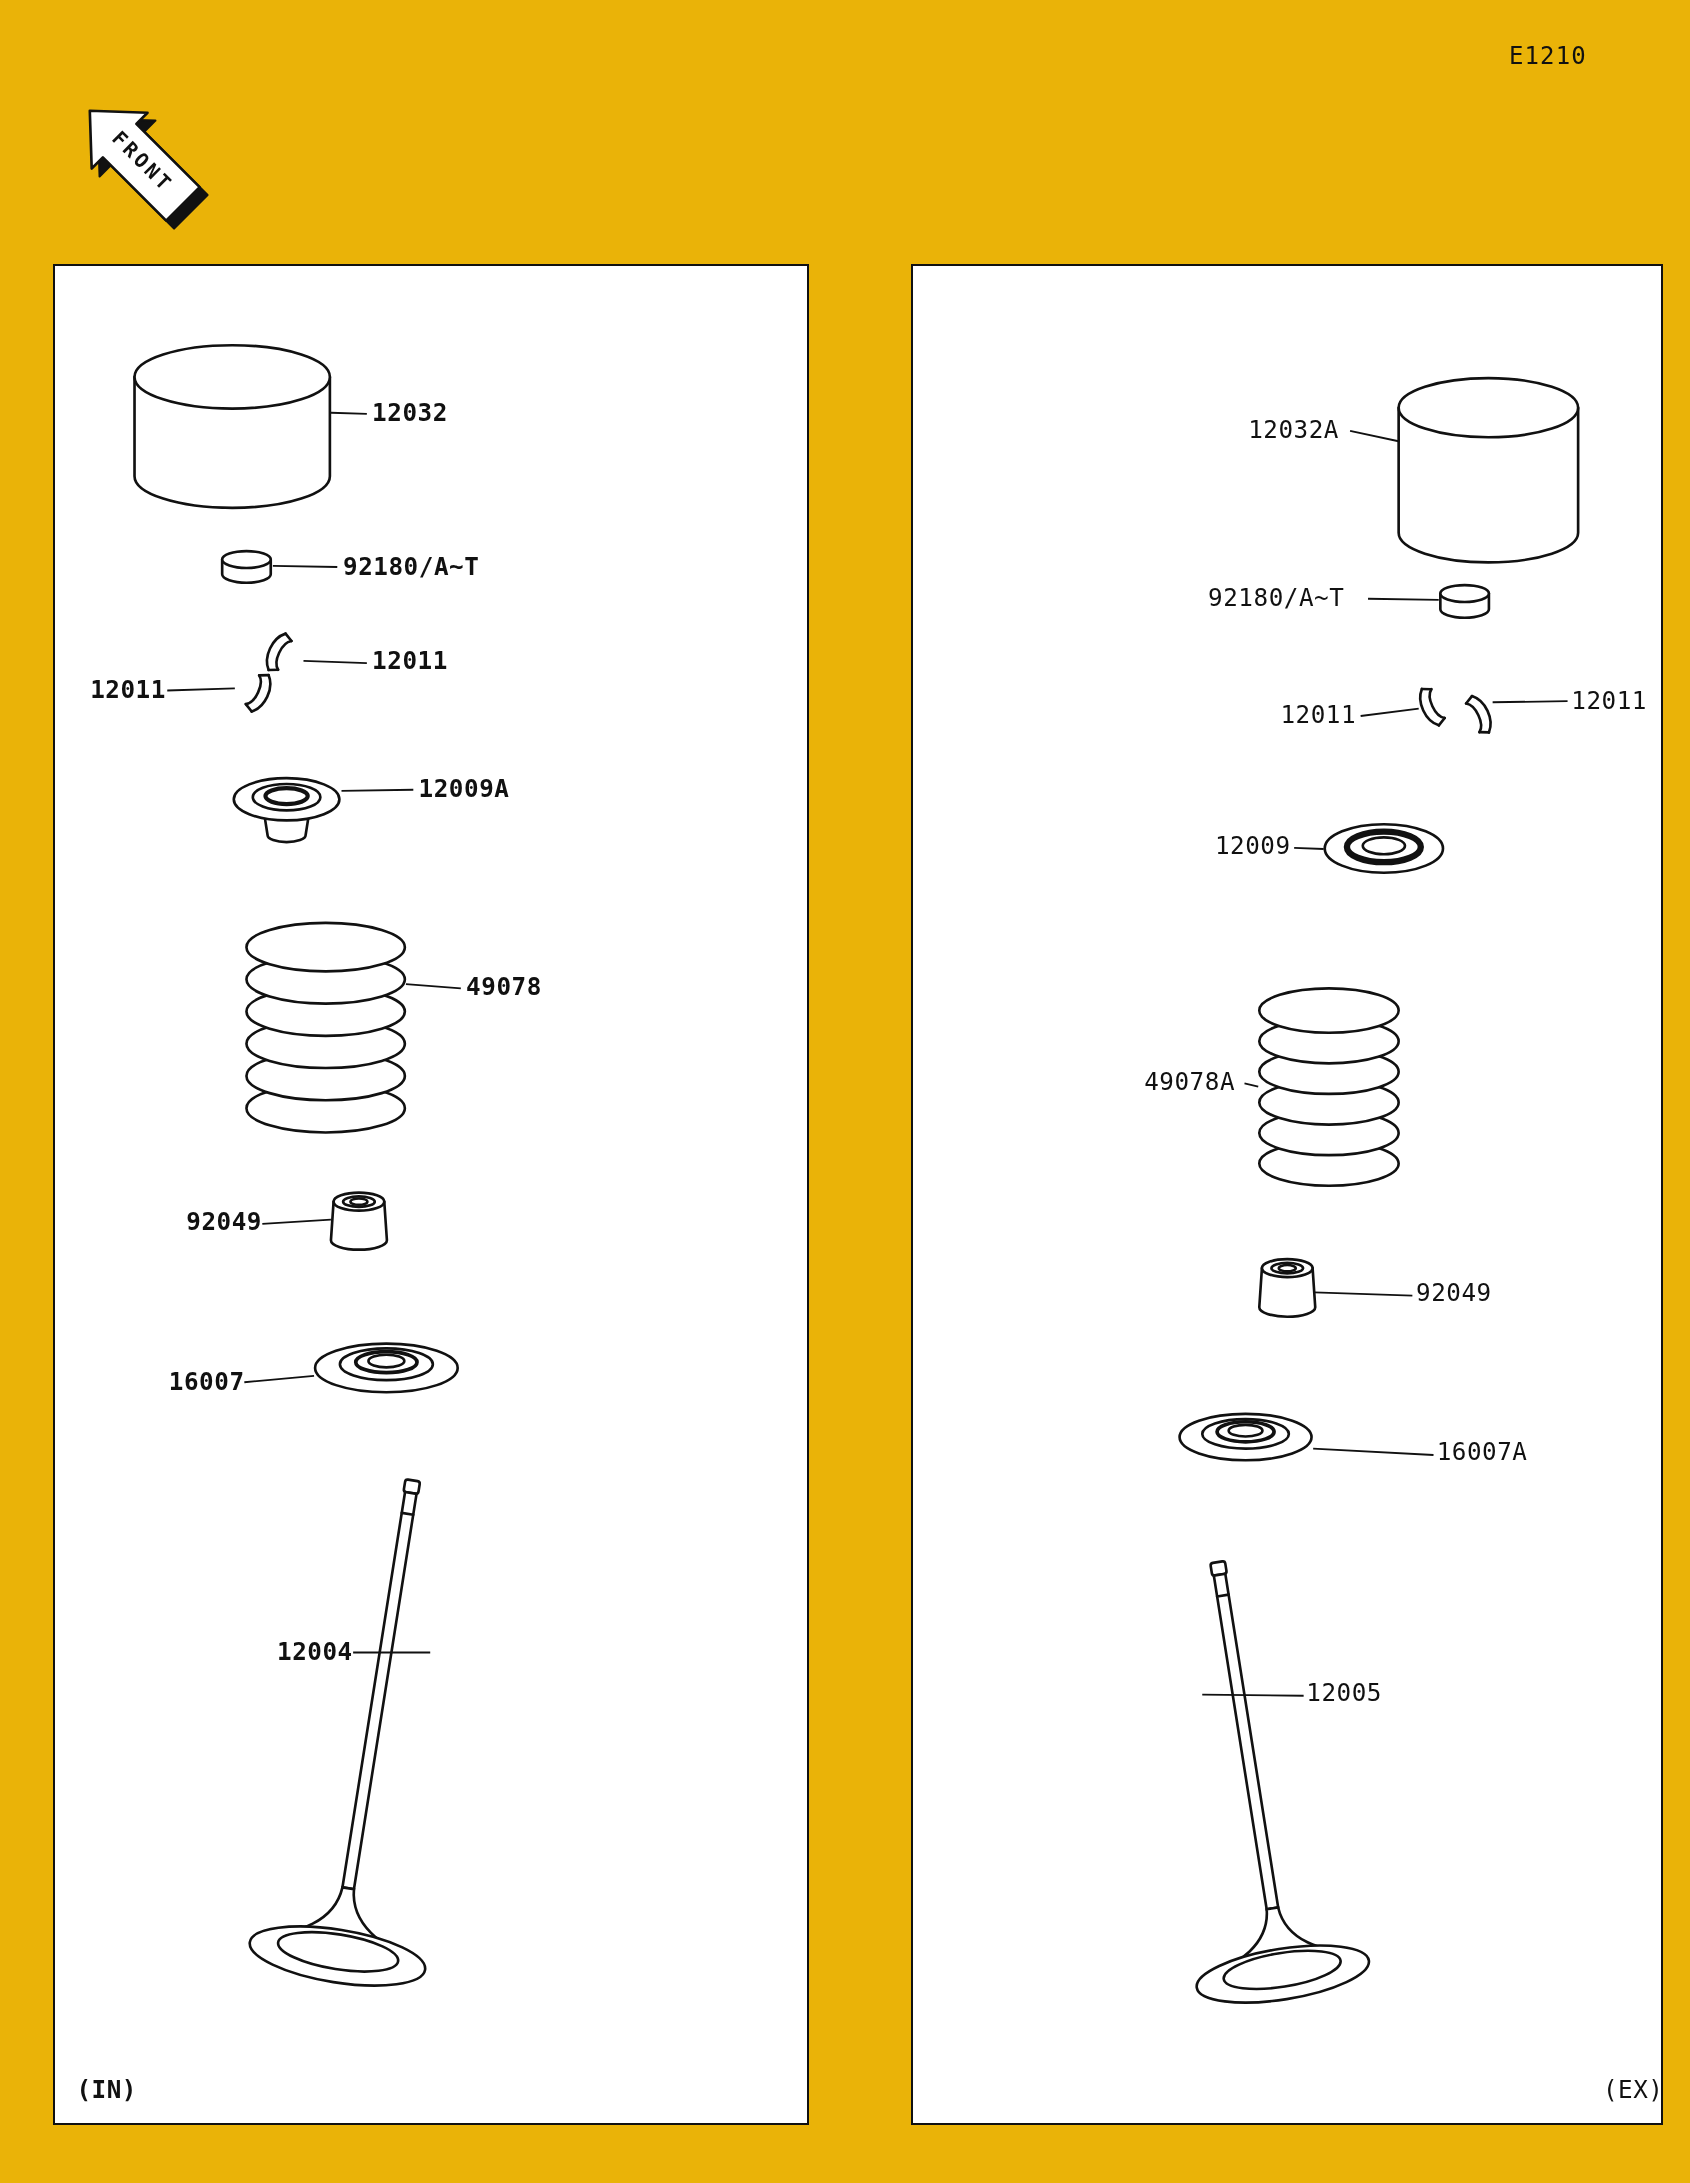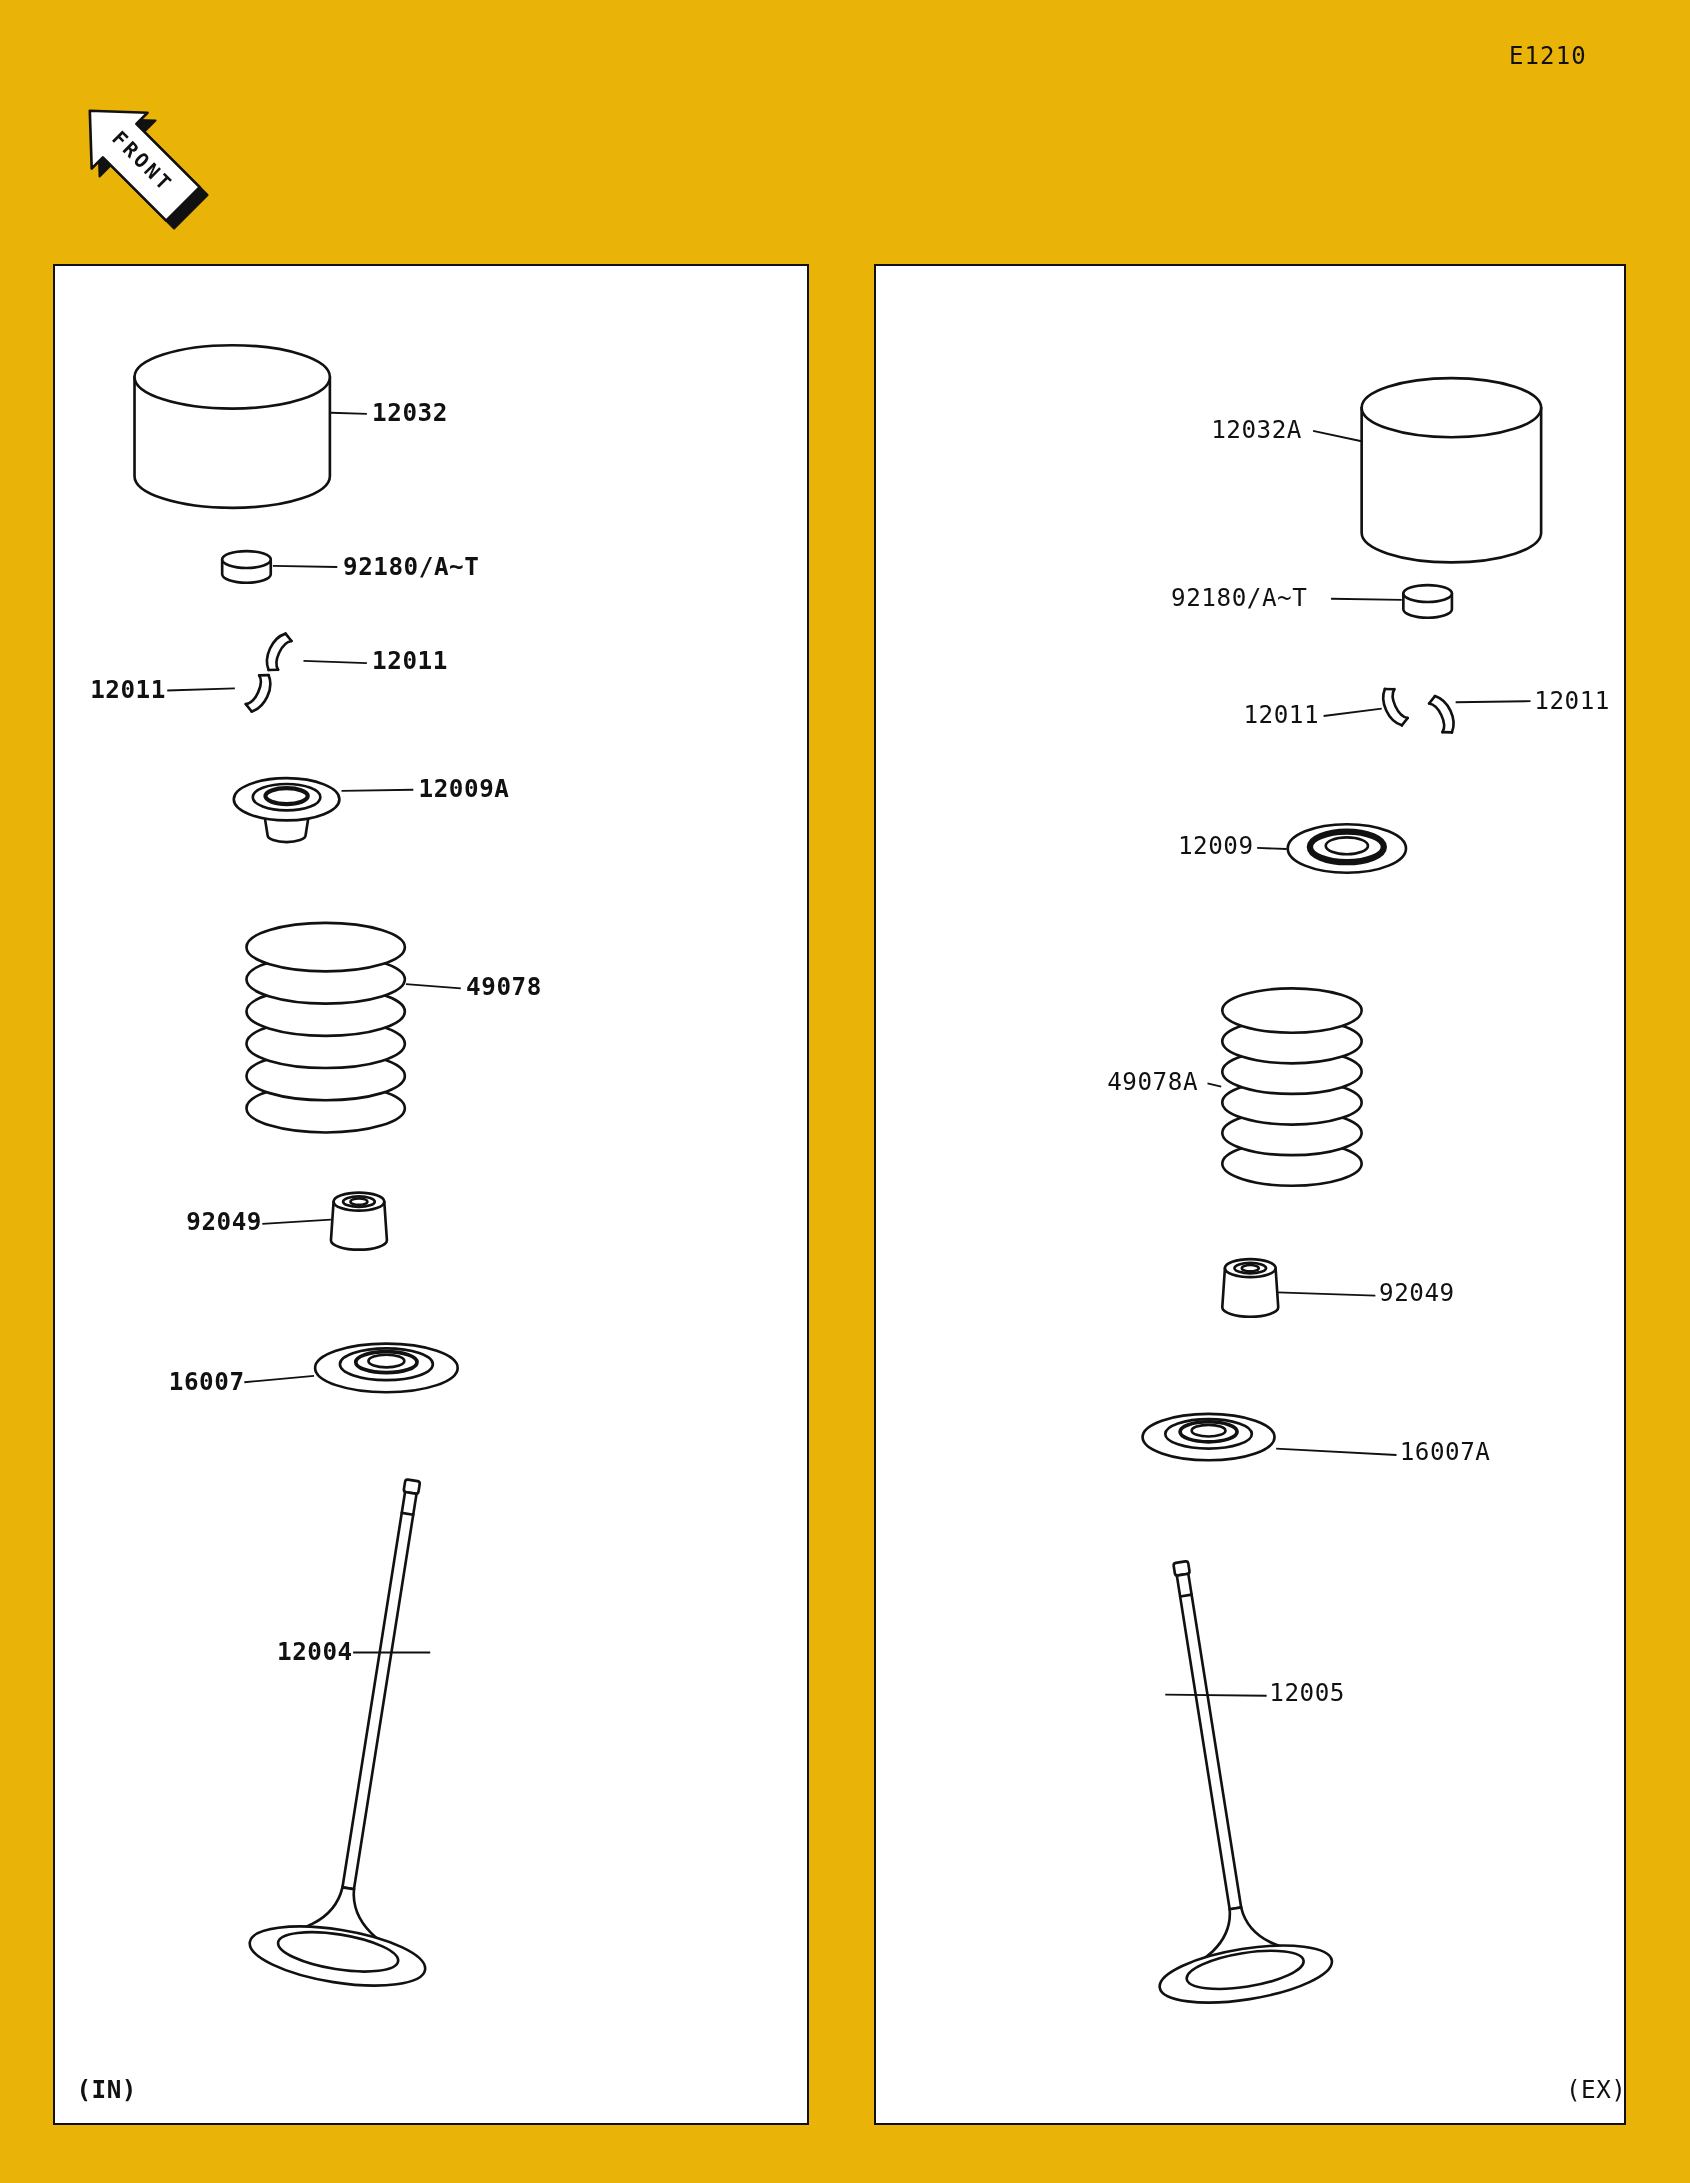--- a/index.html
+++ b/index.html
@@ -25,21 +25,21 @@
   }
   .panel {
     position: absolute;
     top: 264px;
     height: 1857px;
     border: 2.6px solid #111111;
     background: #ffffff;
     box-sizing: content-box;
   }
   #panel-intake { left: 53px; width: 752px; font-weight: bold; }
-  #panel-exhaust { left: 874px; width: 748px; }
+  #panel-exhaust { left: 911px; width: 748px; }
   .panel svg { display: block; }
   svg text {
     font-family: "DejaVu Sans Mono", monospace;
     font-size: 46px;
     fill: #111111;
     letter-spacing: 1px;
   }
   .front-arrow {
     position: absolute;
     left: 74px;

